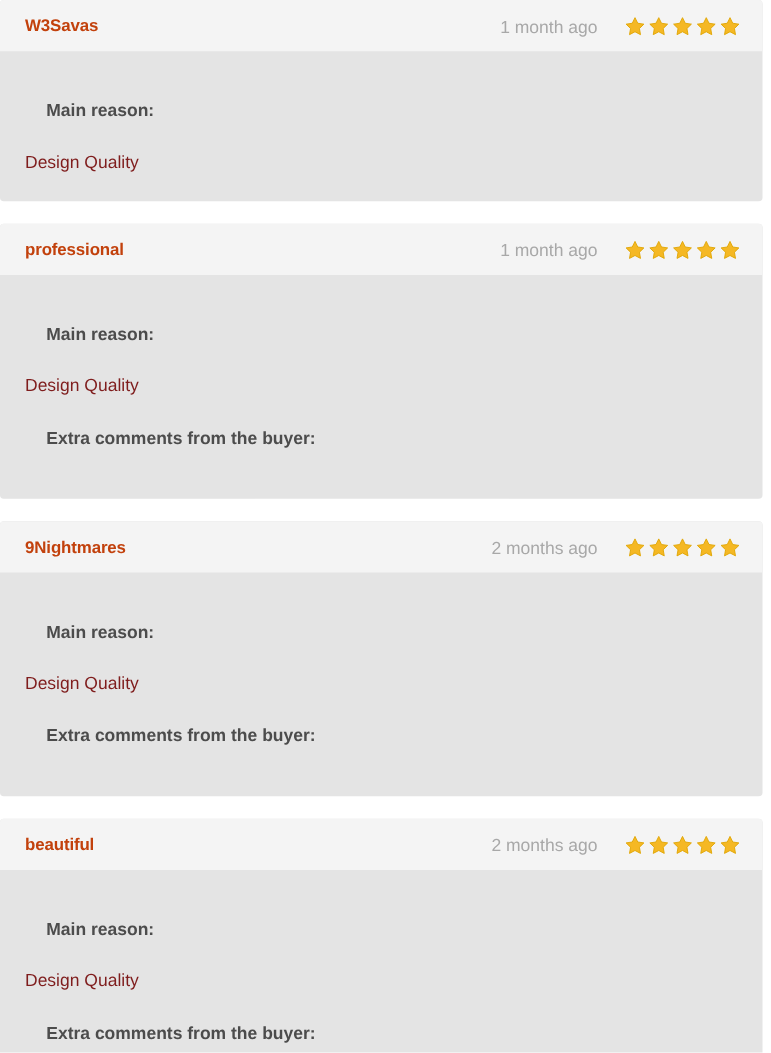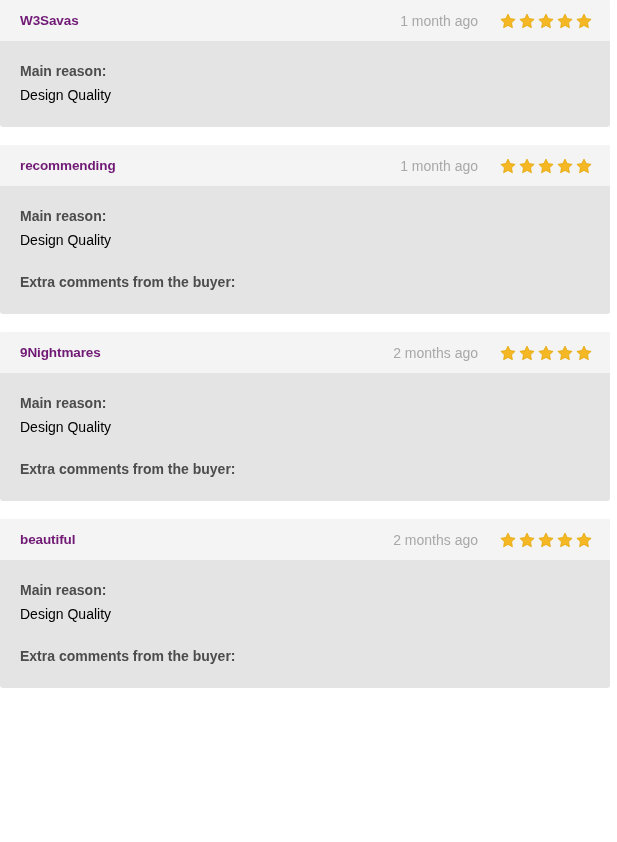--- a/index.html
+++ b/index.html
@@ -34,21 +34,21 @@
   .review-header {
     background: #f4f4f4;
     height: 41px;
     display: flex;
     align-items: center;
     padding: 0 10px 0 20px;
     box-sizing: border-box;
   }
 
   .reviewer-name {
-    color: #701a75;
+    color: #c2410c;
     font-weight: bold;
     font-size: 13.5px;
     letter-spacing: -0.1px;
     text-decoration: none;
     cursor: pointer;
     white-space: nowrap;
   }
 
   .header-spacer {
     flex: 1 1 auto;
@@ -82,25 +82,25 @@
   }
   .field-block:last-child {
     margin-bottom: 0;
   }
 
   .field-label {
     color: #4c4c4c;
     font-weight: bold;
     font-size: 14px;
     line-height: 24px;
-    margin: 0;
+    margin: 17px;
   }
 
   .field-value {
-    color: #000000;
+    color: #7f1d1d;
     font-size: 14px;
     line-height: 24px;
     margin: 0;
     max-width: 575px;
   }
 </style>
 </head>
 <body>
 
 <div id="reviews-list">
@@ -139,21 +139,21 @@
       </div>
       <div class="review-body">
         <div class="field-block">
           <p class="field-label">Main reason:</p>
           <p class="field-value">Design Quality</p>
         </div>
       </div>
     </div>
     <div class="review-card">
       <div class="review-header">
-        <a class="reviewer-name">recommending</a>
+        <a class="reviewer-name">professional</a>
         <div class="header-spacer"></div>
         <span class="review-time">1 month ago</span>
         <div class="star-rating">
           <span>
             <svg viewBox="0 0 20 20" xmlns="http://www.w3.org/2000/svg">
               <polygon points="10,1.4 12.75,7 18.9,7.9 14.45,12.25 15.5,18.4 10,15.5 4.5,18.4 5.55,12.25 1.1,7.9 7.25,7" fill="#f5b824" stroke="#e0a500" stroke-width="0.9" stroke-linejoin="round"></polygon>
             </svg>
           </span>
           <span>
             <svg viewBox="0 0 20 20" xmlns="http://www.w3.org/2000/svg">

